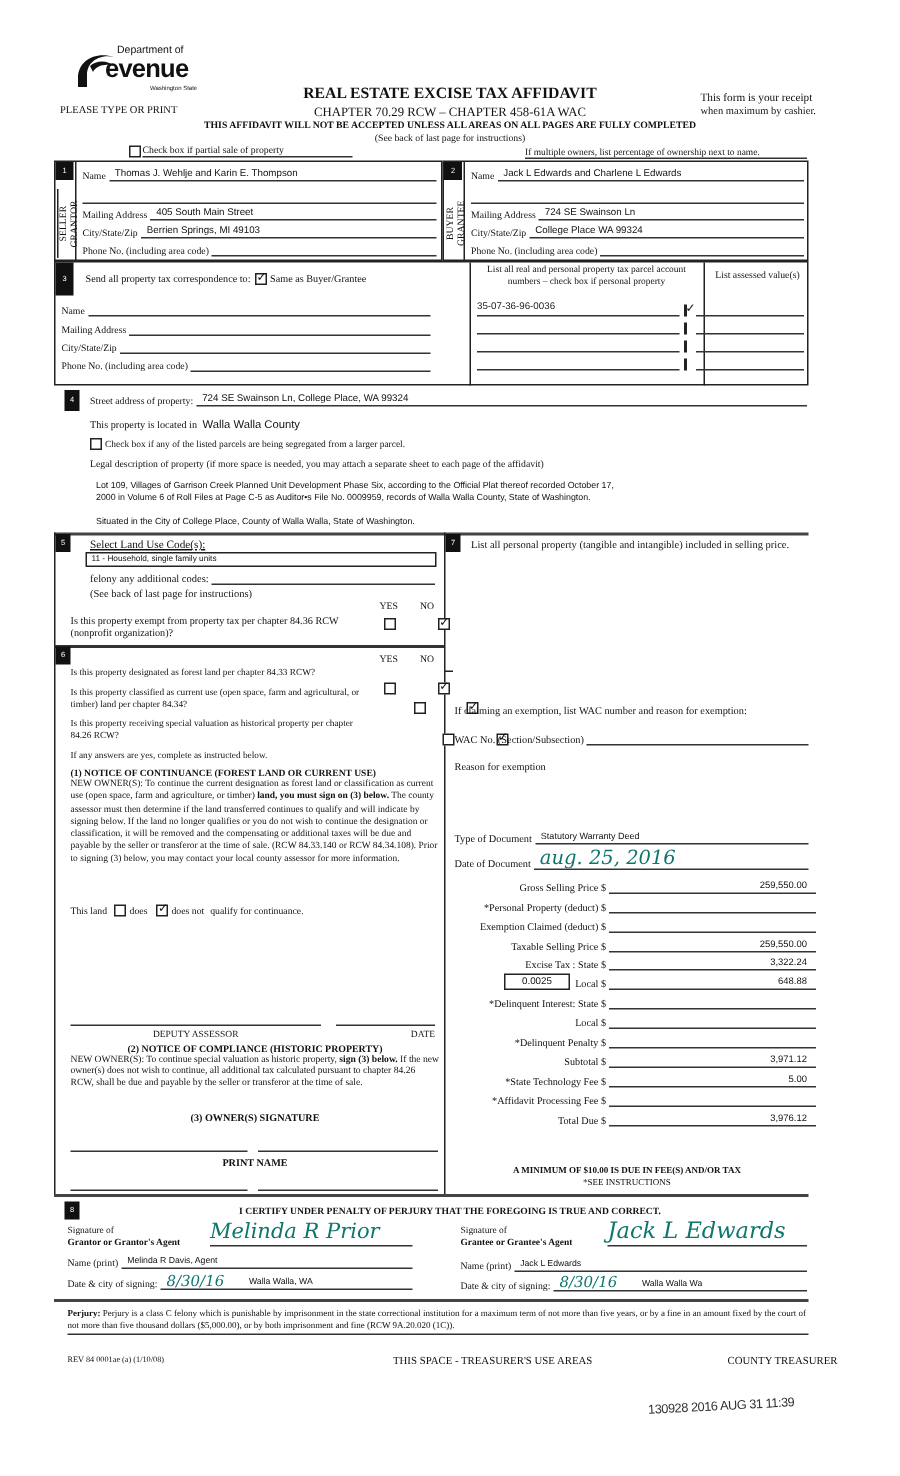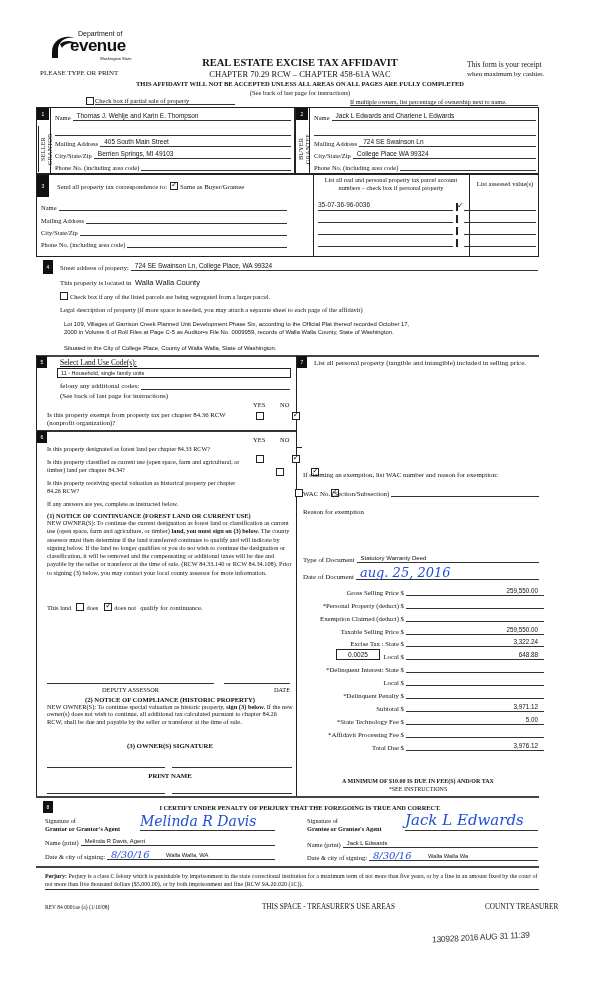--- a/index.html
+++ b/index.html
@@ -12,21 +12,21 @@
   .cb.checked::after { content: "\2713"; position: absolute; left: 0px; top: -3px; font-size: 8px; font-family: "DejaVu Sans", sans-serif; color: #111; }
   .secnum { position: absolute; background: #111; color: #fff; font-size: 5px; width: 10px; height: 12px; text-align: center; line-height: 12px; font-family: "Liberation Sans", sans-serif; }
   .vlabel { position: absolute; writing-mode: vertical-rl; transform: rotate(180deg); font-size: 6.5px; text-align: center; line-height: 7px; }
   .row { position: absolute; display: flex; align-items: flex-end; white-space: nowrap; }
   .row .lbl { font-size: 6.5px; margin-right: 2px; }
   .row .val { flex: 1; border-bottom: 1px solid #333; font-family: "Liberation Sans", sans-serif; font-size: 6.5px; padding-left: 4px; height: 10px; line-height: 10px; }
   .box { position: absolute; border: 1px solid #222; }
   .money { position: absolute; display: flex; align-items: flex-end; white-space: nowrap; font-size: 6.8px; }
   .money .lbl { width: 120px; text-align: right; padding-right: 2px; }
   .money .val { width: 138px; border-bottom: 1px solid #333; text-align: right; font-family: "Liberation Sans", sans-serif; font-size: 6.3px; padding-right: 6px; height: 10px; line-height: 10px; }
-  .hand { font-family: "DejaVu Serif", serif; font-style: italic; color: #1d4ed8; }
+  .hand { font-family: "DejaVu Serif", serif; font-style: italic; color: #0f766e; }
   p.small { font-size: 6.3px; line-height: 8.3px; }
 </style>
 </head>
 <body>
 
 <div class="abs" style="left:48px;top:30px;width:90px;height:36px;">
   <svg width="30" height="28" viewBox="0 0 30 28" style="position:absolute;left:0;top:2px;">
     <path d="M4 20 C4 8, 16 2, 28 6 C20 4, 10 8, 10 18 L10 26 L4 26 Z" fill="#111"></path>
     <path d="M12 12 C16 8, 24 8, 28 12 C22 10, 16 12, 14 16 Z" fill="#111"></path>
   </svg>
@@ -328,21 +328,21 @@
 </div>
 
 <div>
   <div class="secnum" style="left:43px;top:801px;">8</div>
   <div class="abs" style="left:0;width:600px;text-align:center;top:804px;font-size:6.4px;font-weight:bold;">I CERTIFY UNDER PENALTY OF PERJURY THAT THE FOREGOING IS TRUE AND CORRECT.</div>
 
   <div class="abs" style="left:45px;top:817px;font-size:6.3px;line-height:7.5px;">
     <div>Signature of</div>
     <div style="font-weight:bold;">Grantor or Grantor's Agent</div>
   </div>
-  <div class="abs hand" style="left:140px;top:812px;width:135px;border-bottom:1px solid #333;font-size:14px;height:19px;line-height:19px;">Melinda R Davis</div>
+  <div class="abs hand" style="left:140px;top:812px;width:135px;border-bottom:1px solid #333;font-size:14px;height:19px;line-height:19px;">Melinda R Prior</div>
   <div class="row" style="left:45px;top:836px;width:230px;">
       <span class="lbl">Name (print)</span>
       <span class="val" style="font-size:5.8px;">Melinda R Davis, Agent</span>
     </div>
   <div class="row" style="left:45px;top:850px;width:230px;">
     <span class="lbl">Date &amp; city of signing:</span>
     <span class="val" style="display:flex;">
       <span class="hand" style="font-size:10px;width:55px;">8/30/16</span>
       <span class="sans" style="font-size:5.8px;">Walla Walla, WA</span>
     </span>

